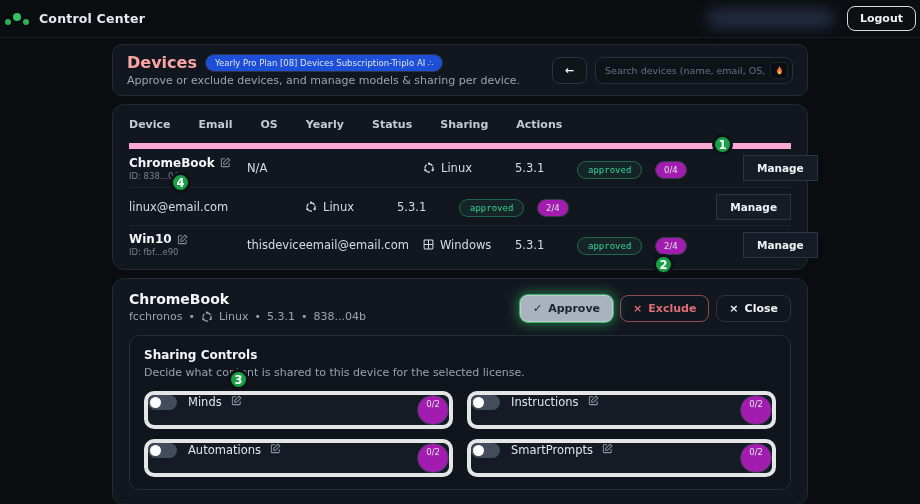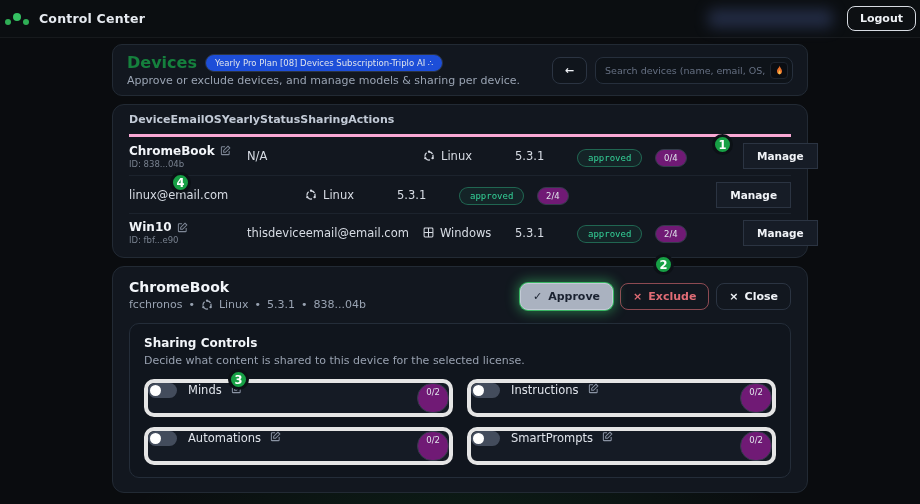--- a/index.html
+++ b/index.html
@@ -43,21 +43,21 @@
     background:#12171f; border:1px solid #222a34; border-radius:12px;
   }
 
   
   .devices-header {
     margin-top:0; padding:8px 14px; display:flex; align-items:center; justify-content:space-between;
     border-radius:10px;
   }
   .dh-left { display:flex; flex-direction:column; gap:2px; }
   .dh-title-row { display:flex; align-items:center; gap:8px; }
-  .dh-title { font-size:16px; font-weight:bold; color:#15803d; }
+  .dh-title { font-size:16px; font-weight:bold; color:#fca5a5; }
   .plan-badge {
     font-size:8.5px; font-weight:normal; color:#dfe4ec;
     border:1px solid #2b3442; background:#1d4ed8; border-radius:999px;
     padding:3px 9px; white-space:nowrap;
   }
   .dh-subtitle { font-size:11px; color:#99a3b2; }
   .dh-right { display:flex; align-items:center; gap:8px; }
   .back-btn {
     display:flex; align-items:center; gap:6px;
     background:#10151c; border:1px solid #2b3442; border-radius:8px;
@@ -76,21 +76,21 @@
   .search-wrap input::placeholder { color:#667083; }
   .search-hotkey {
     position:absolute; right:4px; top:4px; width:18px; height:17px;
     background:#0a0d12; border:1px solid #1d242e; border-radius:4px;
     display:flex; align-items:center; justify-content:center;
   }
 
   
   .table-card { margin-top:8px; padding:0 16px 6px; }
   .trow { display:flex; align-items:center; }
-  .thead { height:32px; border-bottom:3px solid #f9a8d4; }
+  .thead { height:44px; border-bottom:6px solid #f9a8d4;gap:28px; }
   .thead .cell { font-size:11px; font-weight:bold; color:#c2cad6; }
   .tbody-row { height:38px; }
   .tbody-row + .tbody-row { border-top:1px solid #1c232d; }
   .cell { flex:0 0 auto; }
   .c-device { width:118px; }
   .c-email  { width:176px; }
   .c-os     { width:92px; }
   .c-ver    { width:62px; }
   .c-status { width:78px; }
   .c-share  { width:88px; }
@@ -102,21 +102,21 @@
   .email-txt, .ver-txt { font-size:11.5px; color:#d7dce4; }
   .os-wrap { display:flex; align-items:center; gap:6px; font-size:11.5px; color:#d7dce4; }
   .os-ic { display:inline-flex; color:#d7dce4; }
   .status-pill {
     display:inline-block; font-family:"DejaVu Sans Mono", monospace;
     font-size:9px; color:#34d399; background:rgba(52,211,153,.07);
     border:1px solid rgba(52,211,153,.38); border-radius:999px; padding:3px 10px;
   }
   .share-pill {
     display:inline-block; font-size:8.5px; color:#dfe3ea;
-    background:#701a75; border:1px solid #333c4a; border-radius:999px; padding:3px 8px;
+    background:#a21caf; border:1px solid #333c4a; border-radius:999px; padding:3px 8px;
   }
   .manage-btn {
     background:#161c26; border:1px solid #2b3442; border-radius:0;
     color:#f0f3f7; font-size:10.5px; font-weight:bold; padding:6px 13px; cursor:pointer;
     font-family:inherit;
   }
 
   
   .detail-card { margin-top:8px; padding:12px 16px 14px; }
   .detail-head { display:flex; align-items:flex-start; justify-content:space-between; }

